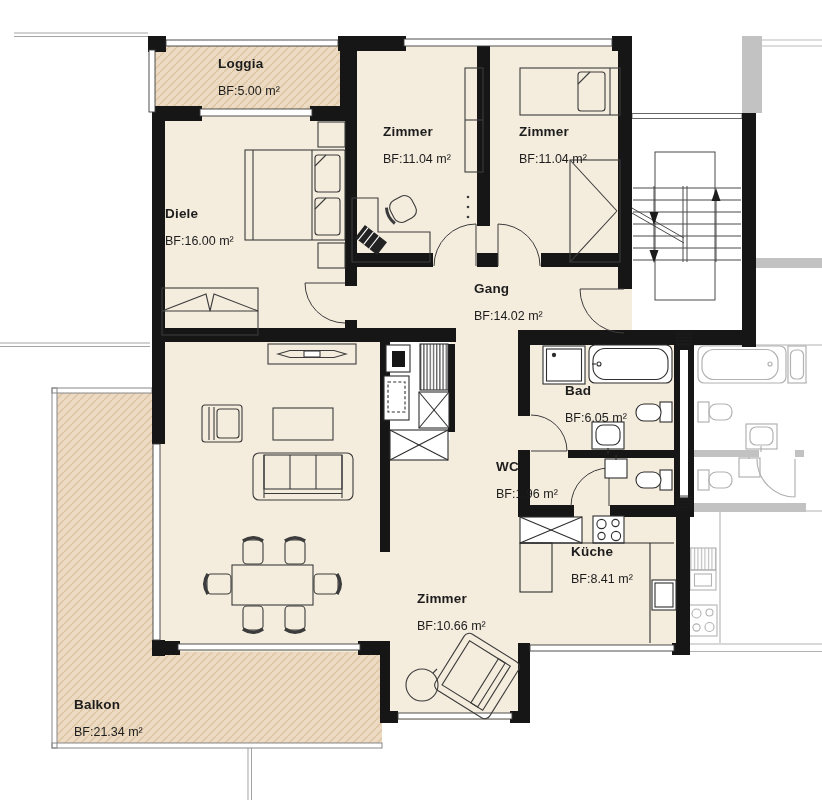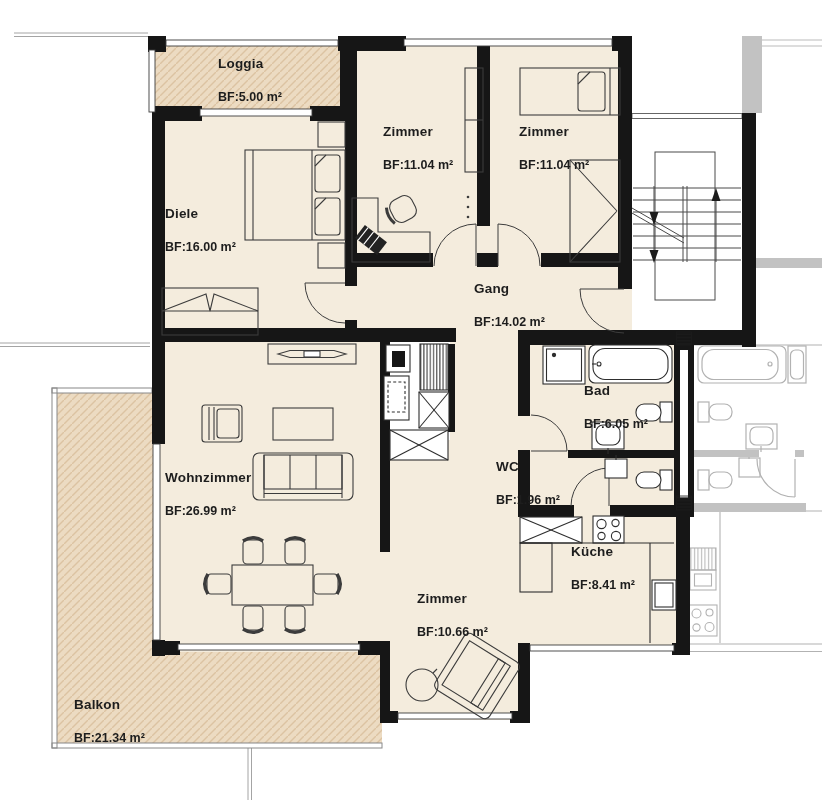--- a/index.html
+++ b/index.html
@@ -1,21 +1,21 @@
 <!DOCTYPE html>
 <html><head>
 <meta charset="utf-8">
 <style>
   html,body{margin:0;padding:0;background:#ffffff;}
   body{width:822px;height:800px;position:relative;font-family:"Liberation Sans",sans-serif;}
   #plan-wrap{position:absolute;left:0;top:0;width:822px;height:748px;}
   svg{position:absolute;left:0;top:0;}
   .room-label{position:absolute;color:#1d1d1d;line-height:1.15;pointer-events:none;white-space:nowrap;}
   .room-label .rname{font-size:13.5px;font-weight:bold;letter-spacing:.2px;}
-  .room-label .rarea{font-size:12.5px;font-weight:bold;margin-top:18px;}
+  .room-label .rarea{font-size:12.5px;font-weight:normal;margin-top:12px;}
 </style>
 </head>
 <body>
 
 <div id="plan-wrap">
 <svg width="822" height="800" viewBox="0 0 822 800">
   <defs>
     <pattern id="hatchTan" patternUnits="userSpaceOnUse" width="8" height="8">
       <path d="M0,8 L8,0" stroke="#dcc3a2" stroke-width="1.4" fill="none"></path>
     </pattern>
@@ -427,32 +427,28 @@
     <div class="rarea">BF:11.04 m²</div>
   </div>
   <div class="room-label" style="left:165px;top:206px">
     <div class="rname">Diele</div>
     <div class="rarea">BF:16.00 m²</div>
   </div>
   <div class="room-label" style="left:474px;top:281px">
     <div class="rname">Gang</div>
     <div class="rarea">BF:14.02 m²</div>
   </div>
-  <div class="room-label" style="left:584px;top:383px">
+  <div class="room-label" style="left:565px;top:383px">
     <div class="rname">Bad</div>
     <div class="rarea">BF:6.05 m²</div>
   </div>
   <div class="room-label" style="left:496px;top:459px">
     <div class="rname">WC</div>
     <div class="rarea">BF:1.96 m²</div>
   </div>
-  <div class="room-label" style="left:165px;top:470px">
-    <div class="rname">Wohnzimmer</div>
-    <div class="rarea">BF:26.99 m²</div>
-  </div>
   <div class="room-label" style="left:571px;top:544px">
     <div class="rname">Küche</div>
     <div class="rarea">BF:8.41 m²</div>
   </div>
   <div class="room-label" style="left:417px;top:591px">
     <div class="rname">Zimmer</div>
     <div class="rarea">BF:10.66 m²</div>
   </div>
   <div class="room-label" style="left:74px;top:697px">
     <div class="rname">Balkon</div>

